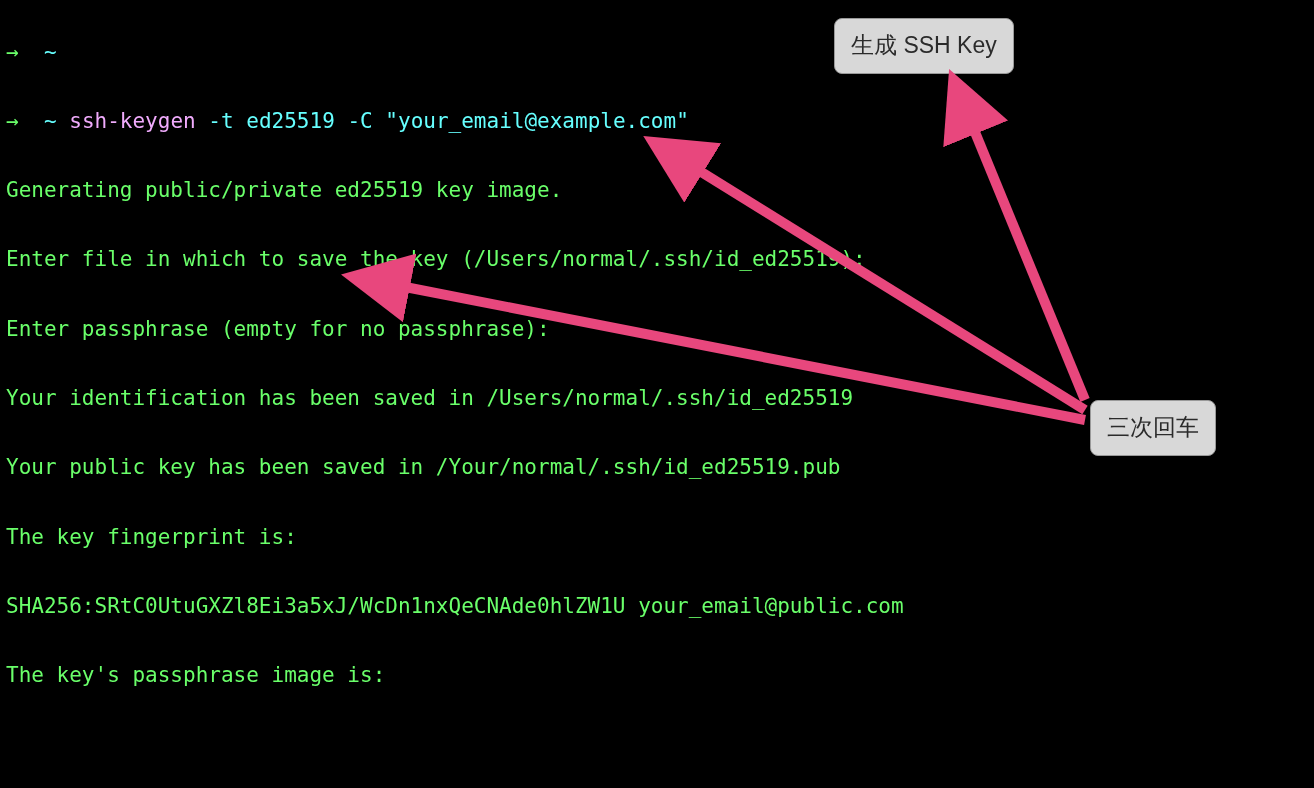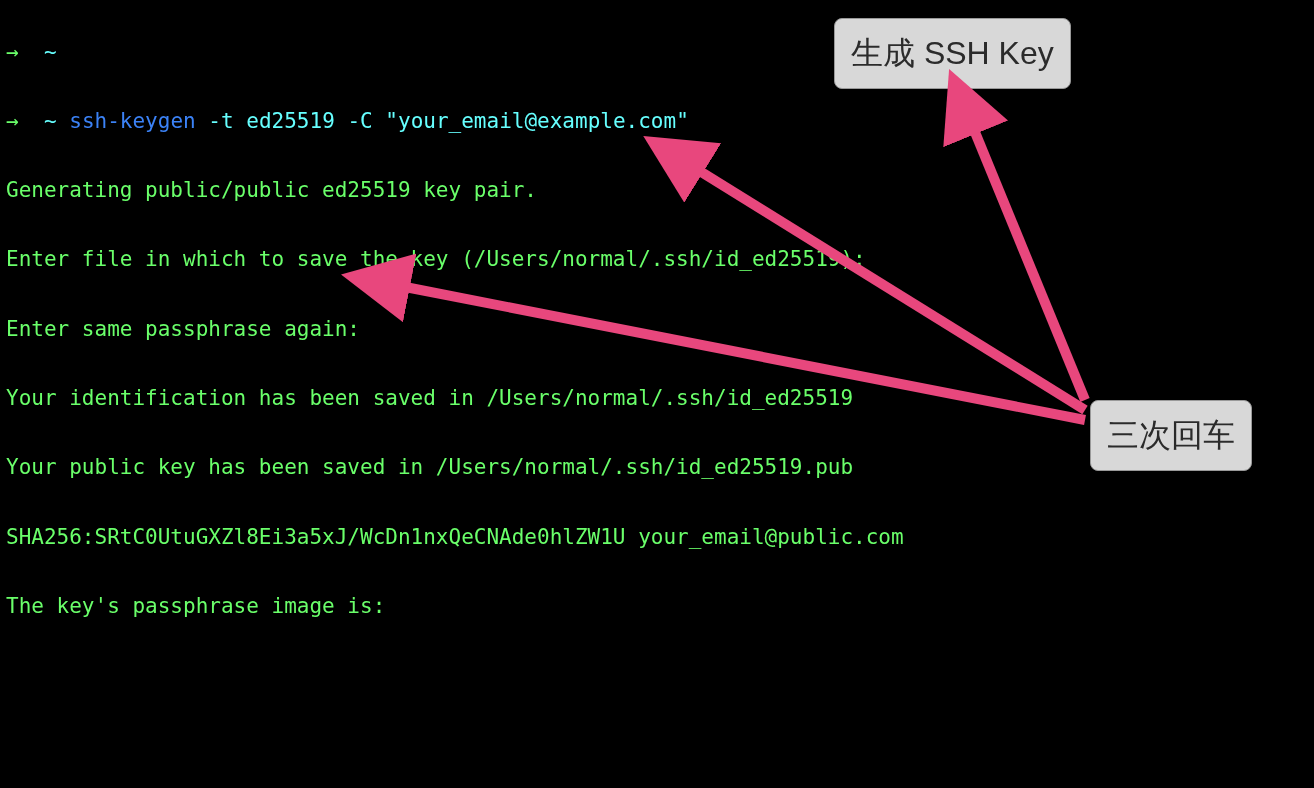--- a/index.html
+++ b/index.html
@@ -23,34 +23,34 @@
       padding: 0 6px;
       white-space: pre;
     }
     .prompt-arrow {
       color: #6aff6a;
     }
     .prompt-tilde {
       color: #66ffff;
     }
     .cmd-name {
-      color: #3b82f6;
+      color: #f0abfc;
     }
     .cmd-args {
       color: #66ffff;
     }
     .line {
       display: block;
     }
     .annotation-label {
       position: absolute;
       background: #d8d8d8;
       color: #2b2b2b;
       font-family: -apple-system, "Helvetica Neue", Arial, sans-serif;
-      font-size: 32px;
+      font-size: 23px;
       padding: 8px 16px;
       border-radius: 8px;
       border: 1px solid #999;
       box-shadow: 0 1px 2px rgba(0,0,0,0.2);
       white-space: nowrap;
     }
     .label-top {
       top: 18px;
       left: 834px;
     }
@@ -66,25 +66,26 @@
       height: 788px;
       pointer-events: none;
     }
   </style>
 </head>
 <body>
 
 <div class="terminal">
 <span class="line"><span class="prompt-arrow">→</span>  <span class="prompt-tilde">~</span></span>
 <span class="line"><span class="prompt-arrow">→</span>  <span class="prompt-tilde">~</span> <span class="cmd-name">ssh-keygen</span> <span class="cmd-args">-t ed25519 -C "your_email@example.com"</span></span>
-<span class="line">Generating public/public ed25519 key pair.</span>
+<span class="line">Generating public/private ed25519 key image.</span>
 <span class="line">Enter file in which to save the key (/Users/normal/.ssh/id_ed25519):</span>
-<span class="line">Enter same passphrase again:</span>
+<span class="line">Enter passphrase (empty for no passphrase):</span>
 <span class="line">Your identification has been saved in /Users/normal/.ssh/id_ed25519</span>
-<span class="line">Your public key has been saved in /Users/normal/.ssh/id_ed25519.pub</span>
+<span class="line">Your public key has been saved in /Your/normal/.ssh/id_ed25519.pub</span>
+<span class="line">The key fingerprint is:</span>
 <span class="line">SHA256:SRtC0UtuGXZl8Ei3a5xJ/WcDn1nxQeCNAde0hlZW1U your_email@public.com</span>
 <span class="line">The key's passphrase image is:</span>
 
 
 
 
 
 
 
 

